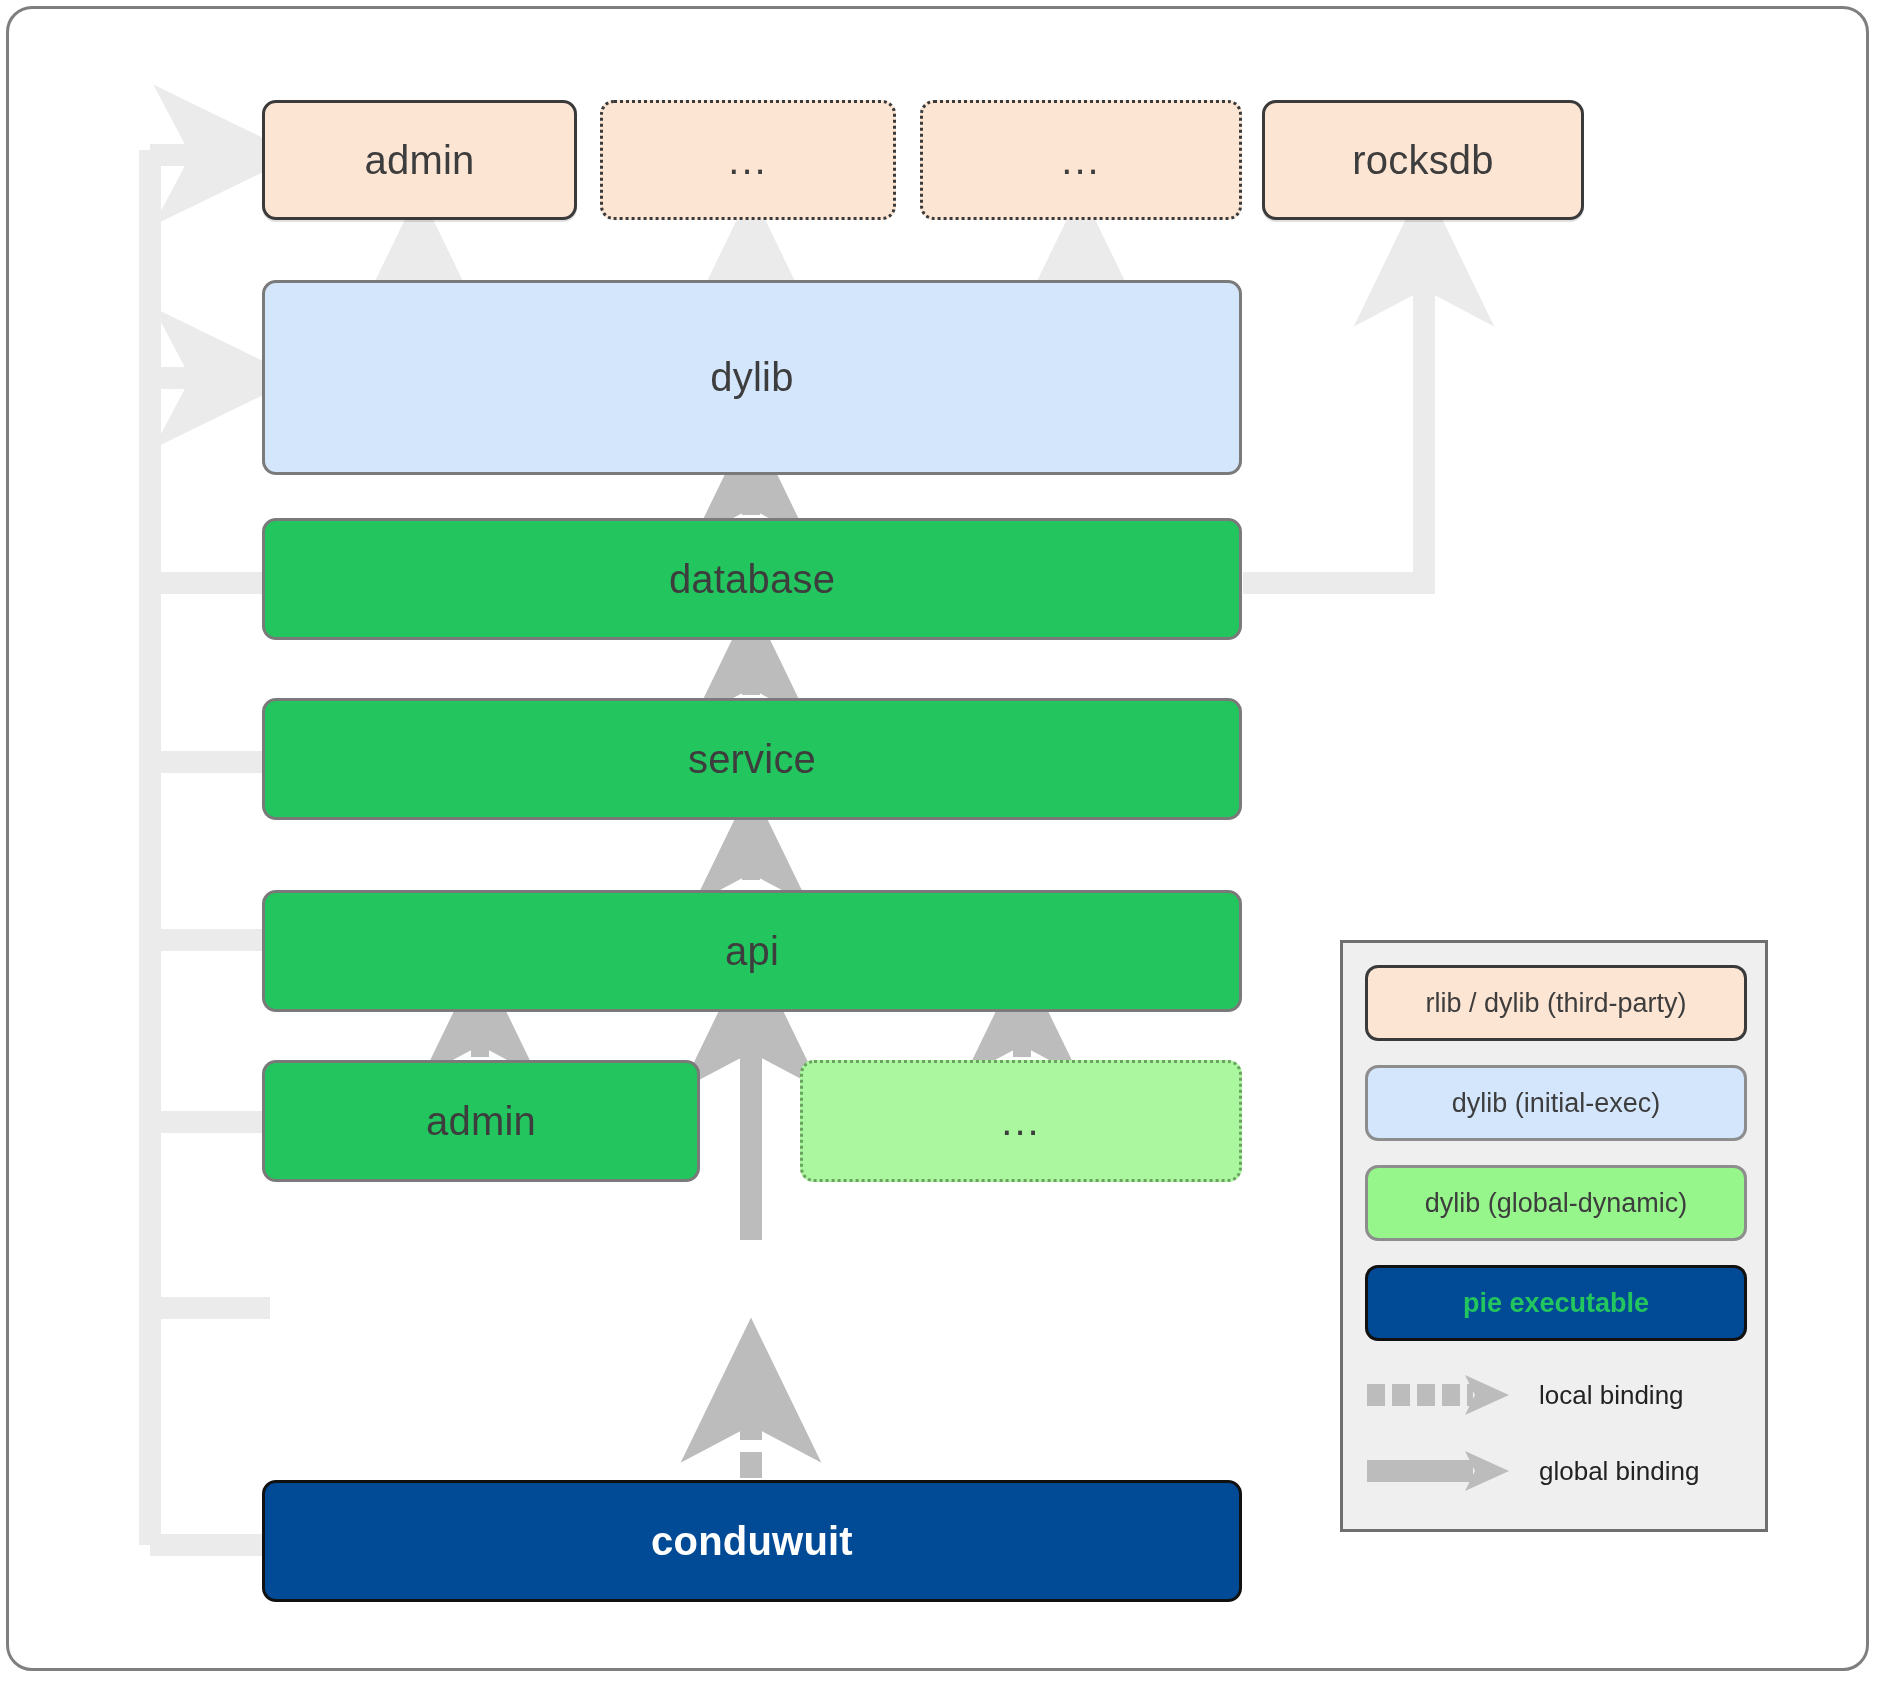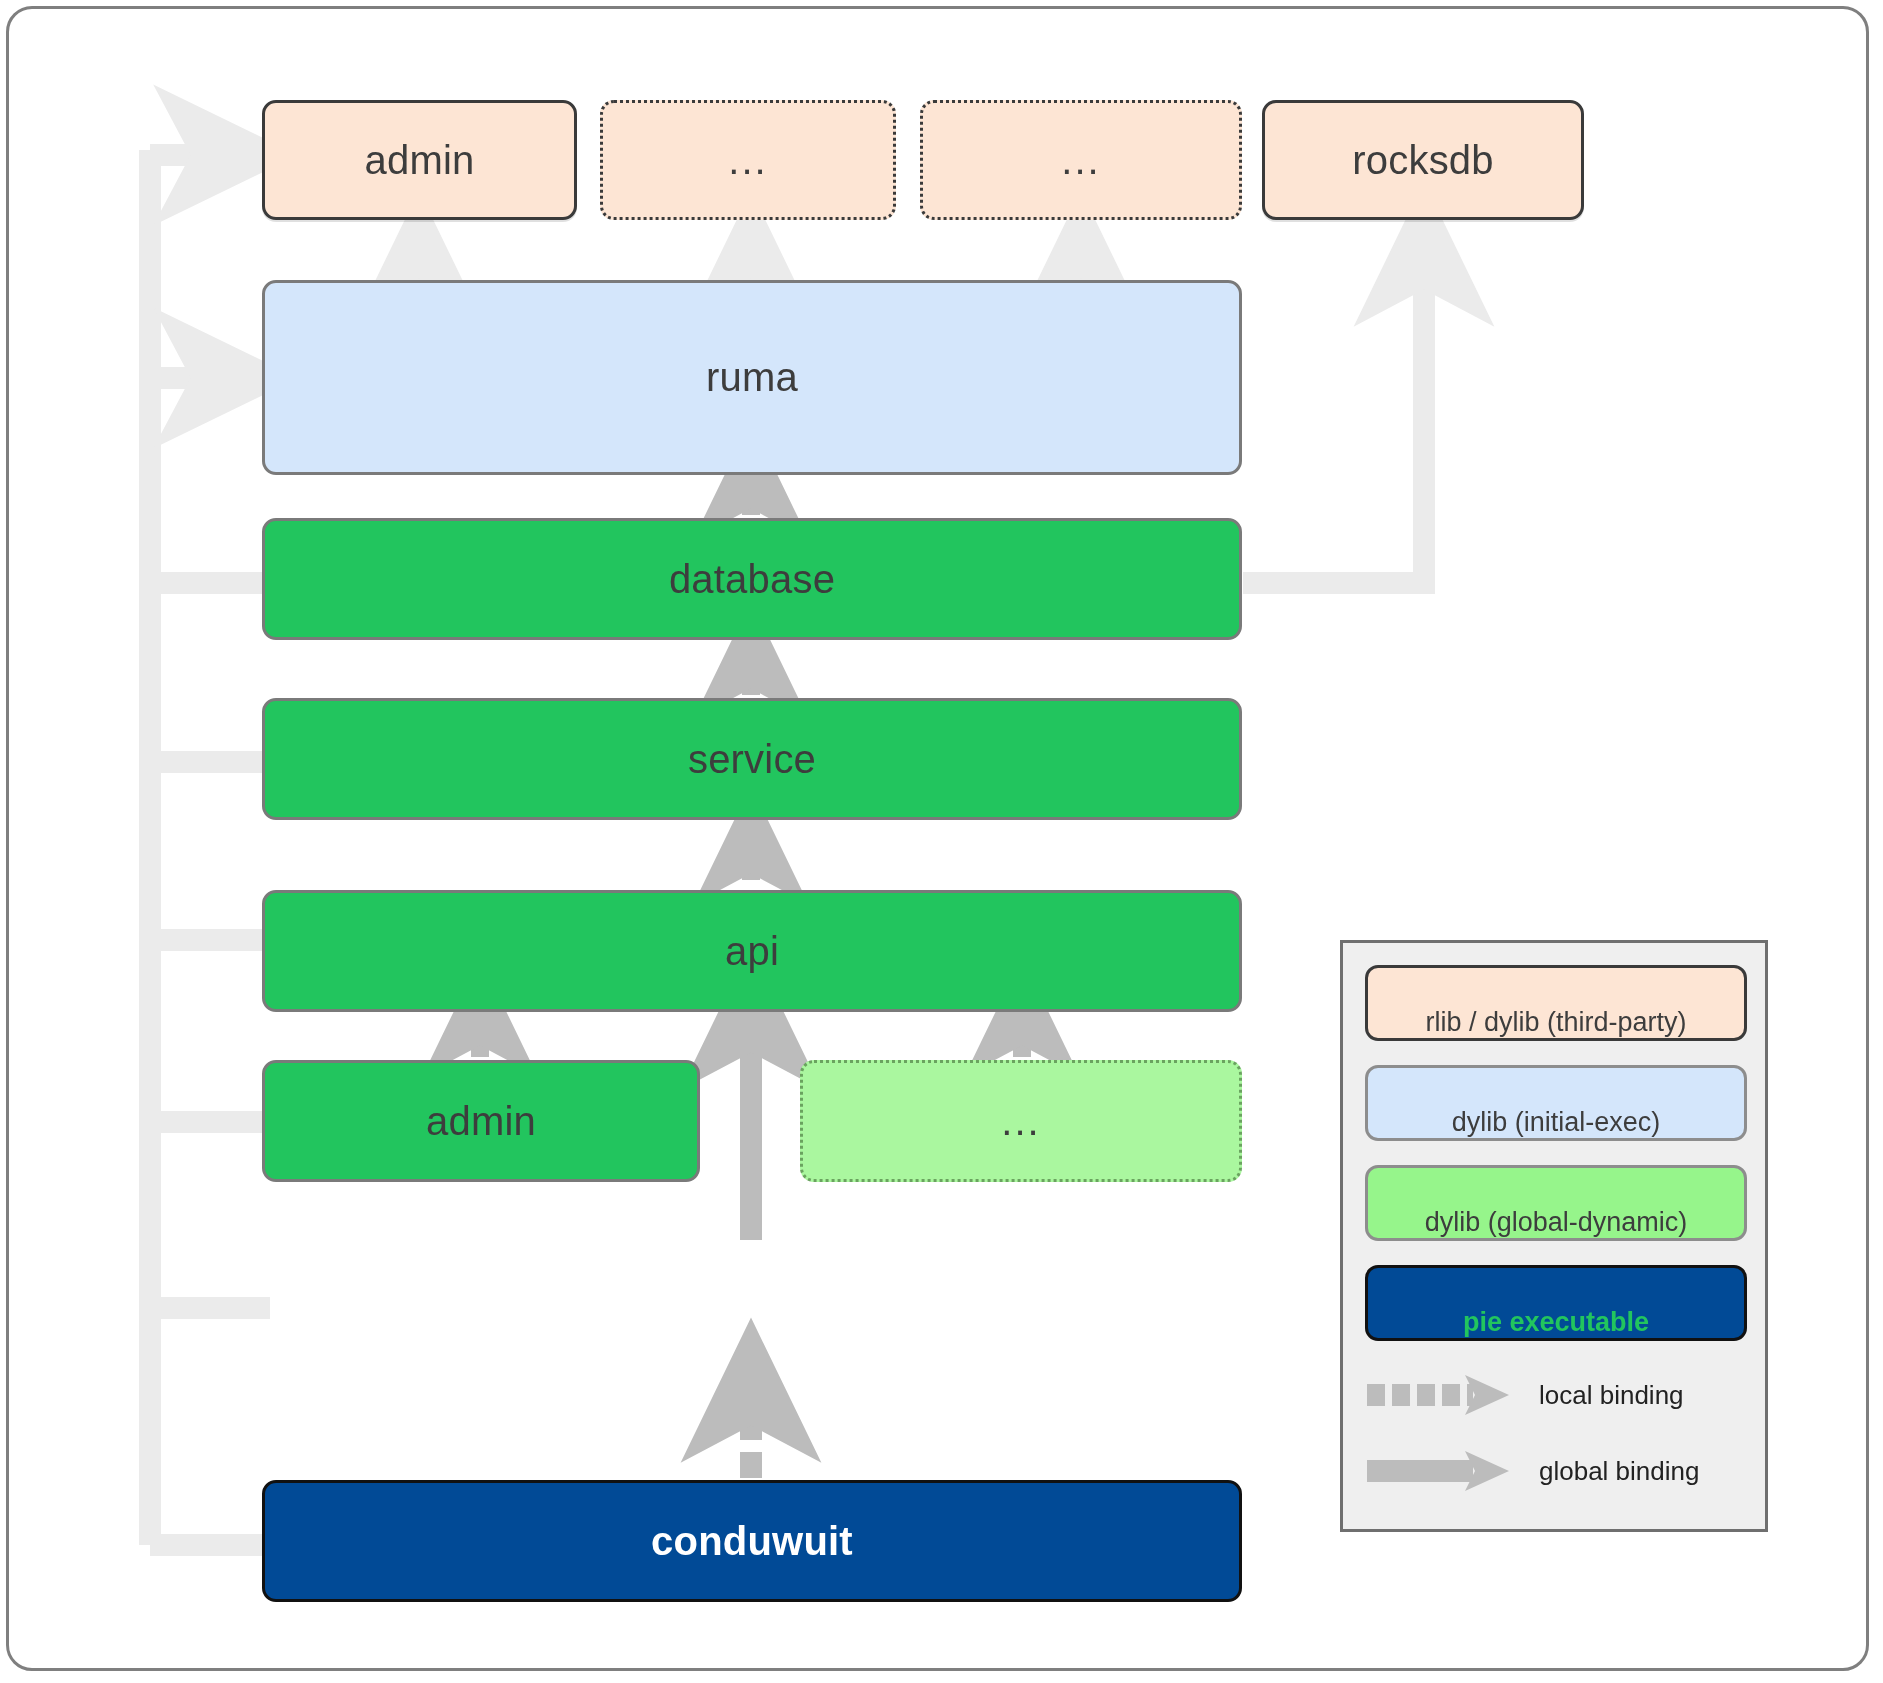--- a/index.html
+++ b/index.html
@@ -91,21 +91,21 @@
     z-index: 6;
   }
   .leg-swatch {
     position: absolute;
     left: 22px;
     width: 382px;
     height: 76px;
     box-sizing: border-box;
     border-radius: 13px;
     display: flex;
-    align-items: flex-end;
+    align-items: center;
     justify-content: center;
     font-size: 27px;
     color: #3d3d3d;
   }
   .leg-swatch.s1 { top: 22px;  background:#fde5d4; border:3px solid #3a3a3a; }
   .leg-swatch.s2 { top: 122px; background:#d4e6fb; border:3px solid #8d8d8d; }
   .leg-swatch.s3 { top: 222px; background:#96f58b; border:3px solid #8d8d8d; }
   .leg-swatch.s4 { top: 322px; background:#014a96; border:3px solid #111111; color:#22c55e; font-weight:bold; }
 
   .leg-row {
@@ -211,21 +211,21 @@
 
   <div class="node n-orange-dim" style="left:920px; top:100px; width:322px; height:120px;">
     <span class="n-dots">...</span>
   </div>
 
   <div class="node n-orange" style="left:1262px; top:100px; width:322px; height:120px;">
     <span>rocksdb</span>
   </div>
 
   <div class="node n-blue" style="left:262px; top:280px; width:980px; height:195px;">
-    <span>ruma</span>
+    <span>dylib</span>
   </div>
 
   <div class="node n-green" style="left:262px; top:518px; width:980px; height:122px;">
     <span>database</span>
   </div>
 
   <div class="node n-green" style="left:262px; top:698px; width:980px; height:122px;">
     <span>service</span>
   </div>
 

